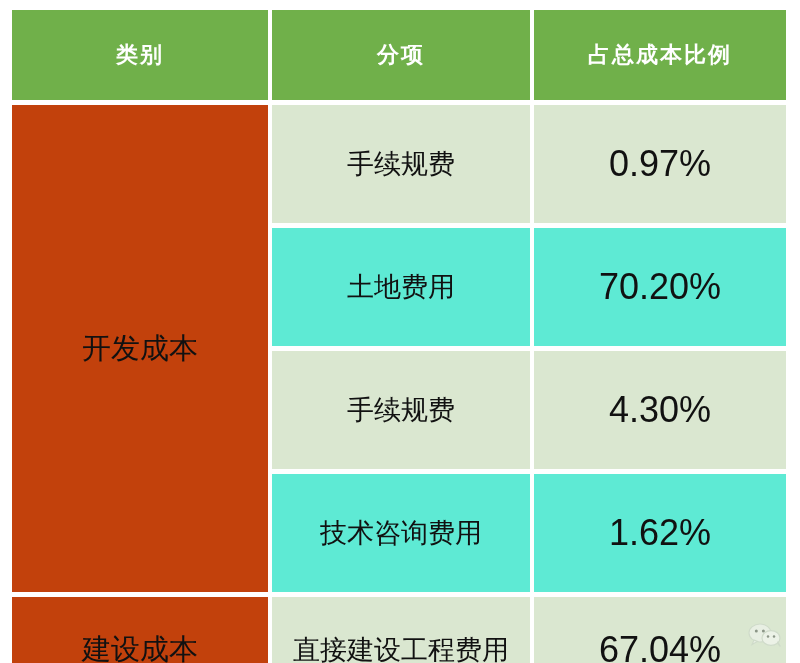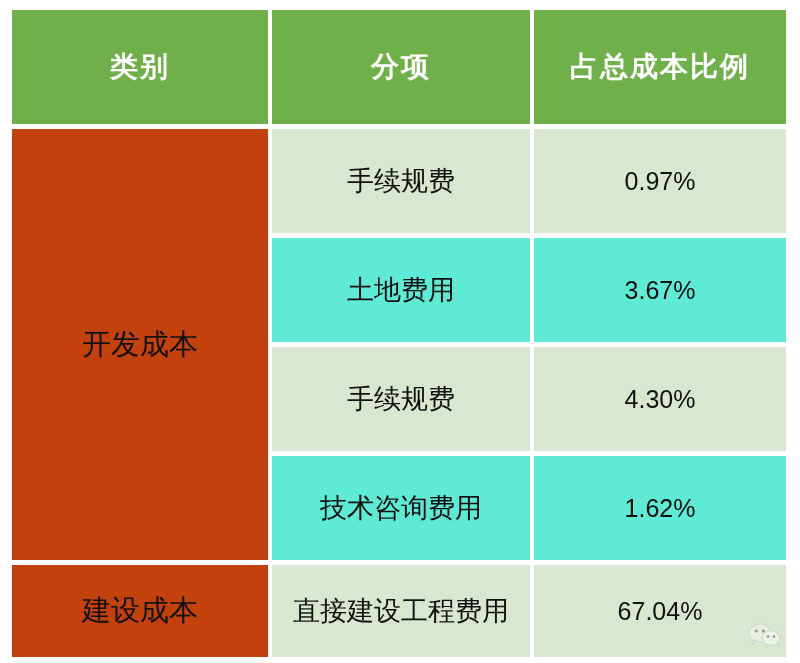--- a/index.html
+++ b/index.html
@@ -33,50 +33,50 @@
   }
 
   table.cost-table col.c1 { width: 256px; }
   table.cost-table col.c2 { width: 258px; }
   table.cost-table col.c3 { width: 252px; }
 
   thead th {
     background: #70B04A;
     color: #ffffff;
     font-weight: bold;
-    font-size: 28px;
+    font-size: 22px;
     height: 90px;
-    padding: 12px;
+    padding: 0;
     text-align: center;
     vertical-align: middle;
     letter-spacing: 2px;
     font-family: "DejaVu Sans", "Liberation Sans", sans-serif;
   }
 
   tbody td {
-    padding: 2px;
+    padding: 9px;
     text-align: center;
     vertical-align: middle;
     color: #111111;
     font-size: 27px;
     height: 100px;
     font-family: "DejaVu Sans", "Liberation Sans", sans-serif;
     line-height: 1.15;
   }
 
   td.tint-dark { background: #DAE7D0; }
   td.tint-light { background: #5eead4; }
 
   td.merged-cat {
     background: #c2410c;
     font-size: 29px;
   }
 
   td.value-cell {
-    font-size: 25px;
+    font-size: 36px;
     font-weight: normal;
     font-family: "Liberation Sans", "DejaVu Sans", sans-serif;
     letter-spacing: 0px;
   }
 
   td.subitem-cell { font-size: 27px; }
 
   tr.last-row td { height: 88px; }
   tr.last-row td.subitem-cell {
     font-size: 27px;
@@ -124,21 +124,21 @@
     <tbody>
 
       <tr>
         <td class="merged-cat" rowspan="4">开发成本</td>
         <td class="subitem-cell tint-dark">手续规费</td>
         <td class="value-cell tint-dark">0.97%</td>
       </tr>
 
       <tr>
         <td class="subitem-cell tint-light">土地费用</td>
-        <td class="value-cell tint-light">3.67%</td>
+        <td class="value-cell tint-light">70.20%</td>
       </tr>
 
       <tr>
         <td class="subitem-cell tint-dark">手续规费</td>
         <td class="value-cell tint-dark">4.30%</td>
       </tr>
 
       <tr>
         <td class="subitem-cell tint-light">技术咨询费用</td>
         <td class="value-cell tint-light">1.62%</td>

